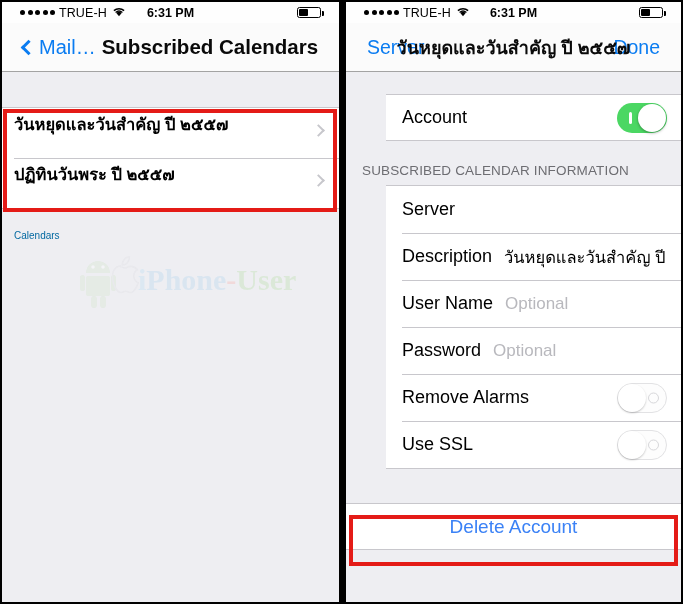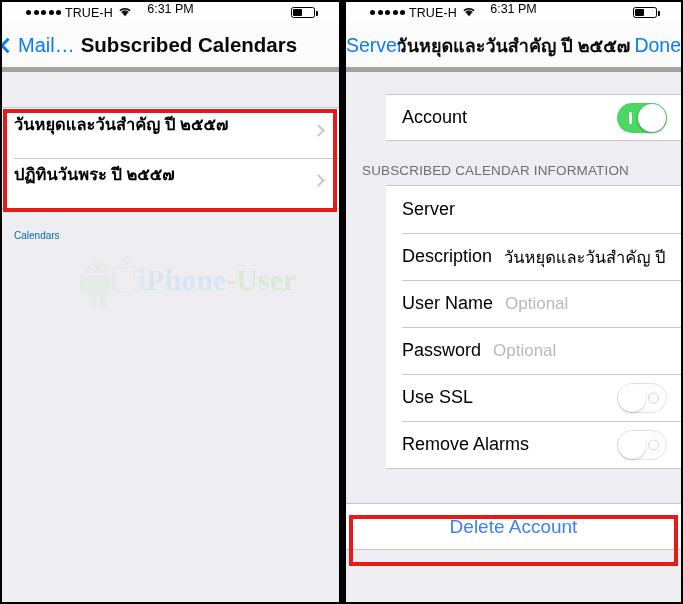--- a/index.html
+++ b/index.html
@@ -30,23 +30,24 @@
   }
   #panel-left  { left: 2px;   width: 337px; }
   #panel-right { left: 346px; width: 335px; }
 
   
   .status-bar {
     position: relative;
     height: 21px;
     background: #fefefe;
     display: flex;
+    align-items: center;
     font-size: 12.5px;
     color: #000;
-    padding: 0 24px;
+    padding: 0 18px;
   }
   .sb-left {
     display: flex;
     align-items: center;
     gap: 4px;
   }
   .sb-dots {
     display: flex;
     gap: 2.5px;
     align-items: center;
@@ -57,21 +58,21 @@
     border-radius: 50%;
     background: #000;
   }
   .sb-carrier { font-size: 12.5px; letter-spacing: .1px; }
   .wifi-icon { display: inline-block; margin-left: 1px; }
   .sb-time {
     position: absolute;
     left: 0; right: 0;
     text-align: center;
     font-size: 12.5px;
-    font-weight: normal;
+    font-weight: bold;
     pointer-events: none;
   }
   .sb-right {
     margin-left: auto;
     display: flex;
     align-items: center;
   }
   .battery {
     position: relative;
     width: 24px; height: 11px;
@@ -92,24 +93,24 @@
     width: 42%;
     background: #000;
     border-radius: 1px;
   }
 
   
   .nav-bar {
     position: relative;
     height: 49px;
     background: #fbfbfb;
-    border-bottom: 5px solid #a3a3a3;
-    display: flex;
-    align-items: center;
-    padding: 0 0;
+    border-bottom: 1px solid #a3a3a3;
+    display: flex;
+    align-items: center;
+    padding: 0 21px;
   }
   .nav-back {
     display: flex;
     align-items: center;
     gap: 2px;
     color: #0a7cf1;
     font-size: 20px;
     cursor: pointer;
   }
   .chev-left {
@@ -474,35 +475,35 @@
         <span class="cell-label">User Name</span>
         <span class="cell-value placeholder">Optional</span>
       </div>
 
       <div class="form-cell">
         <span class="cell-label">Password</span>
         <span class="cell-value placeholder">Optional</span>
       </div>
 
       <div class="form-cell">
+        <span class="cell-label">Remove Alarms</span>
+        <span class="switch off">
+          <span class="circ"></span>
+            <span class="knob"></span>
+        </span>
+      </div>
+
+      <div class="form-cell">
         <span class="cell-label">Use SSL</span>
         <span class="switch off">
           <span class="circ"></span>
             <span class="knob"></span>
         </span>
       </div>
 
-      <div class="form-cell">
-        <span class="cell-label">Remove Alarms</span>
-        <span class="switch off">
-          <span class="circ"></span>
-            <span class="knob"></span>
-        </span>
-      </div>
-
     </div>
 
     <div class="gap" style="height:34px"></div>
 
     <div class="delete-cell">
       <span class="delete-label">Delete Account</span>
     </div>
 
   </div>
 

